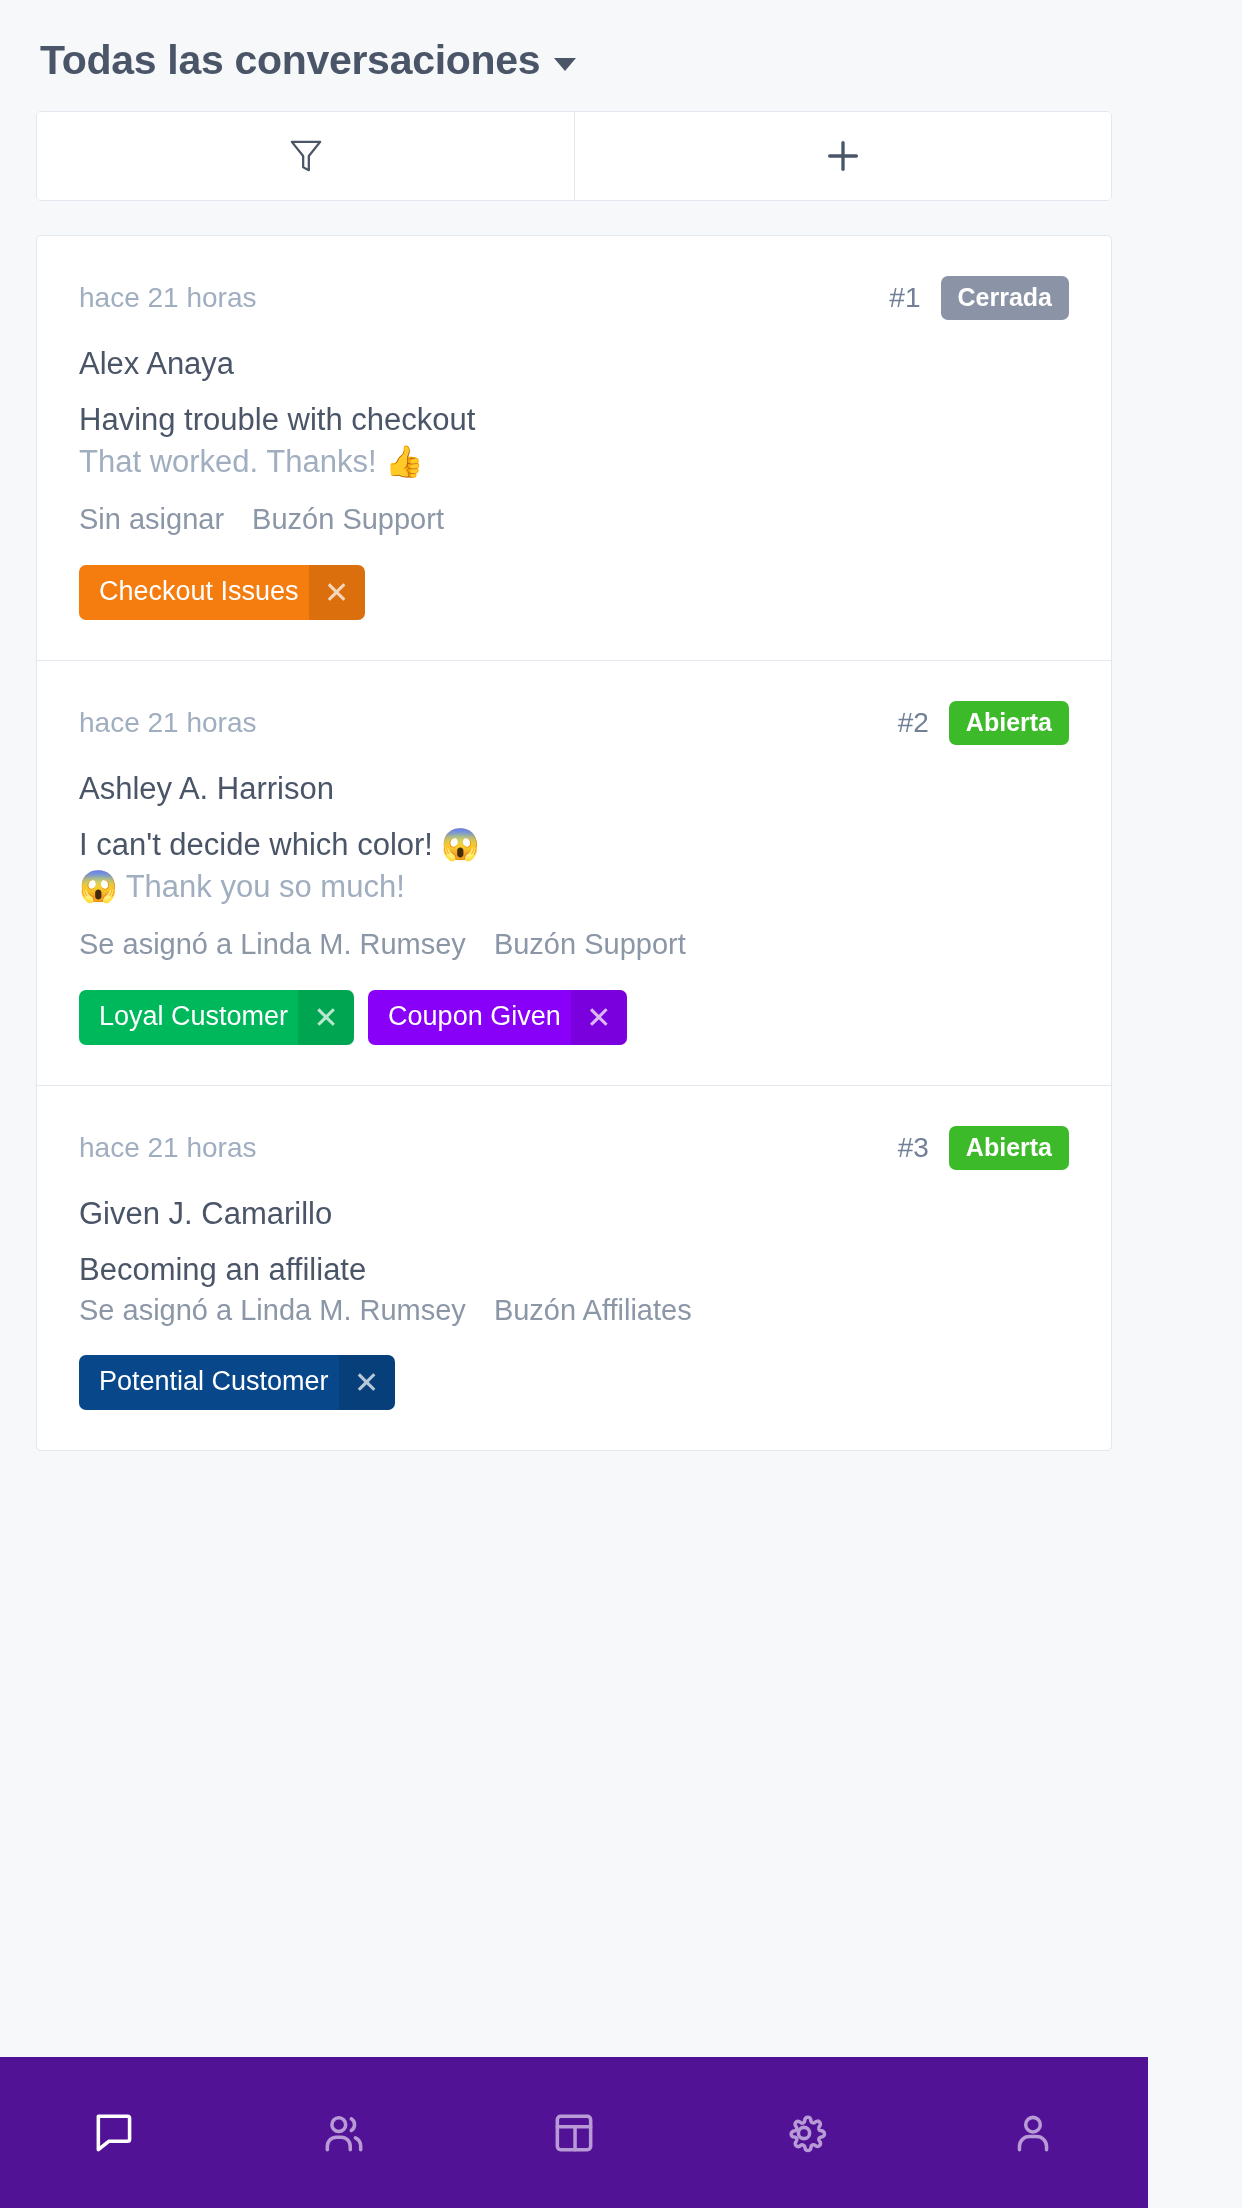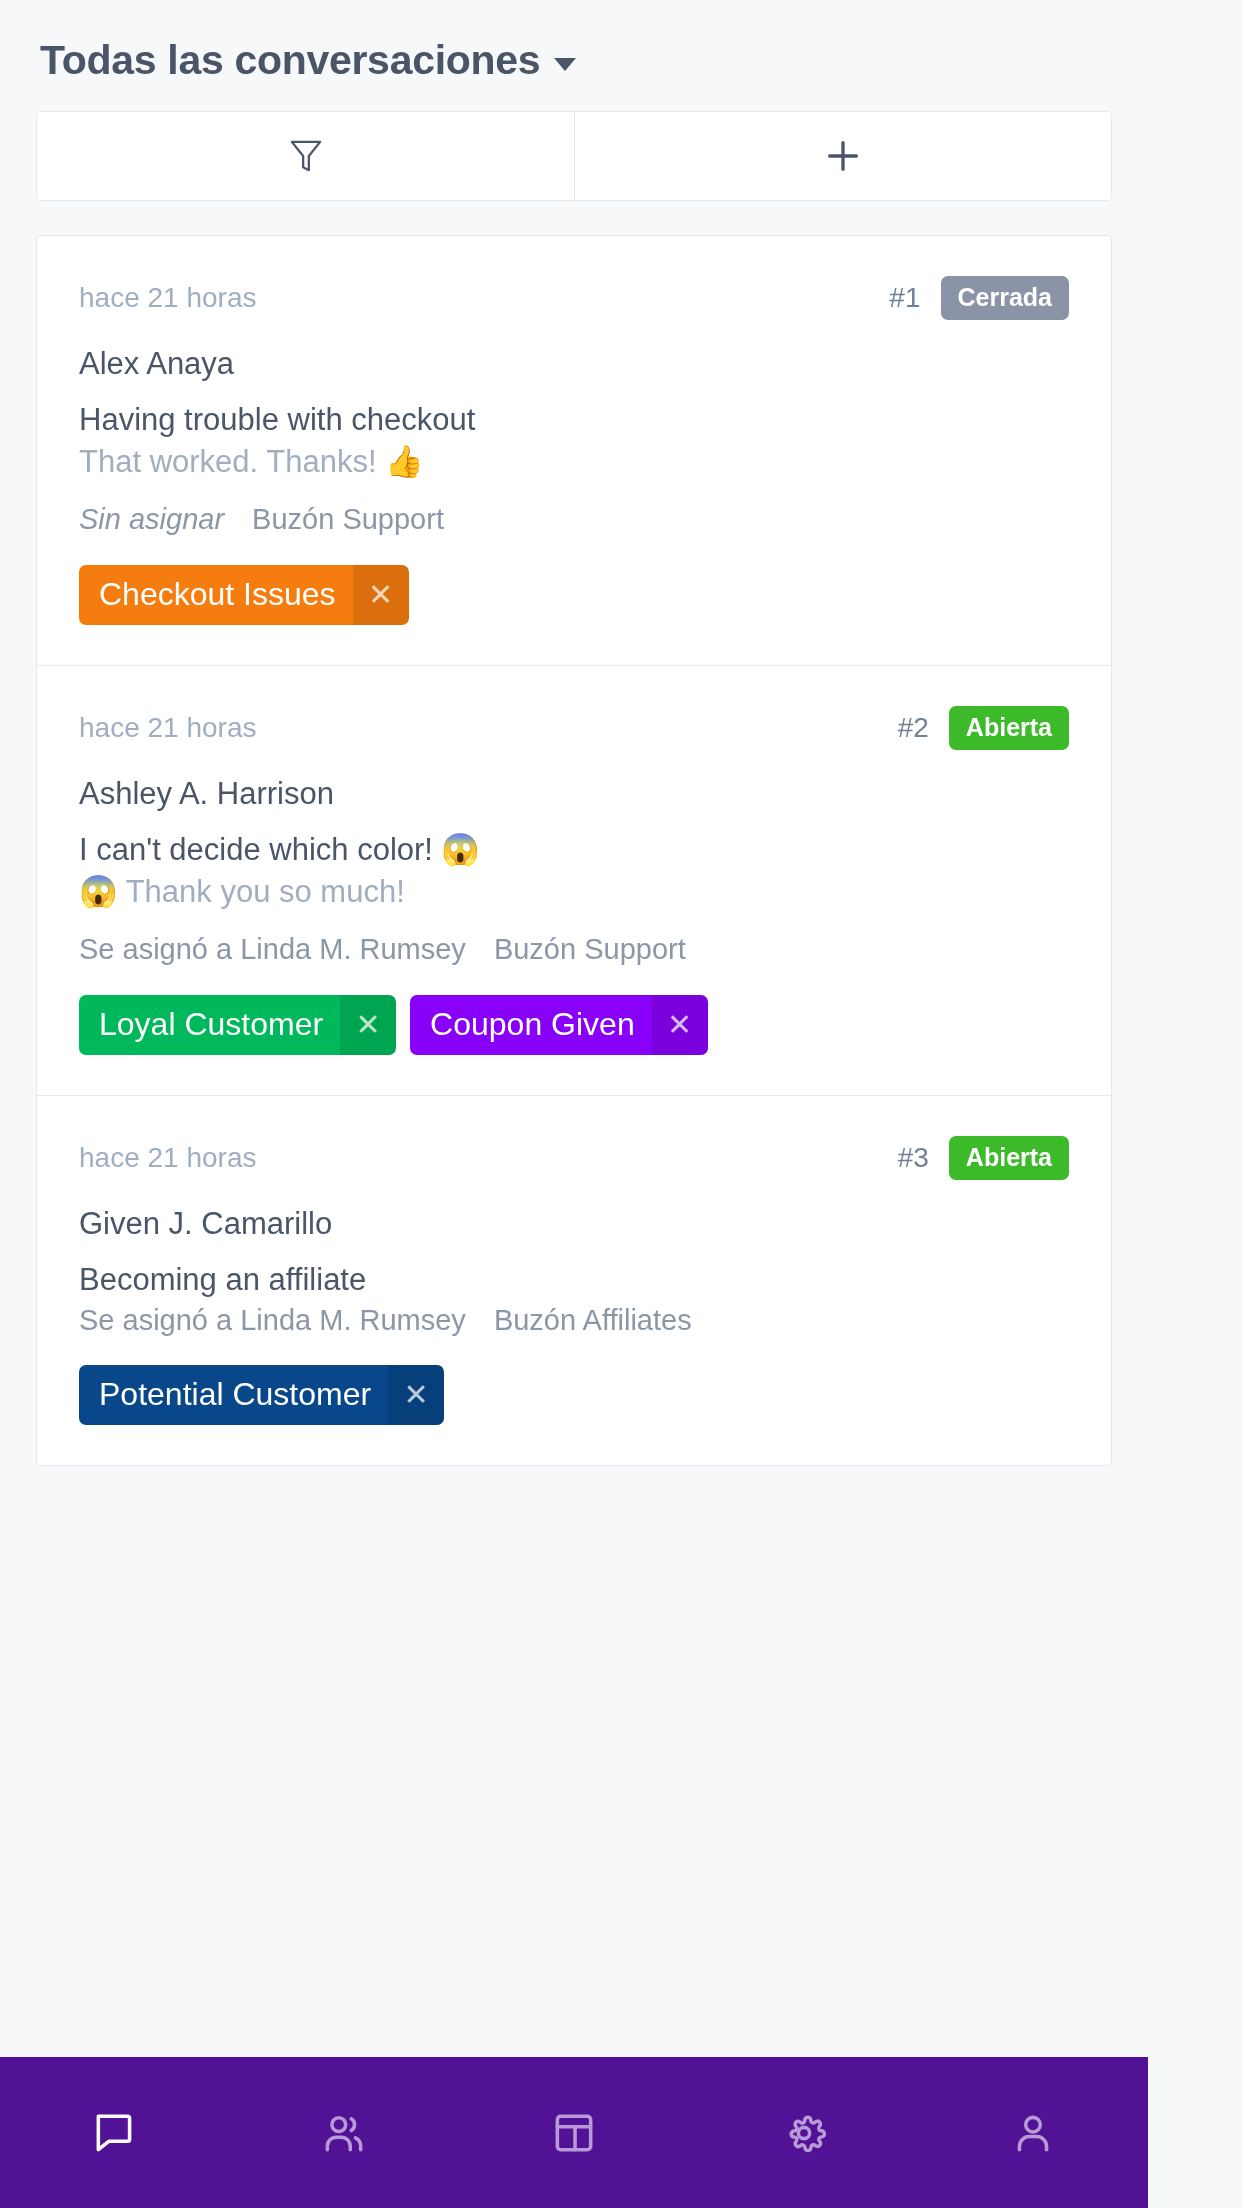--- a/index.html
+++ b/index.html
@@ -142,38 +142,38 @@
 
   .conv-meta {
     display: flex;
     align-items: baseline;
     gap: 28px;
     font-size: 29px;
     color: #8b96a6;
     margin-bottom: 28px;
     line-height: 1.2;
   }
-  .meta-unassigned { font-style: italic; }
+  .meta-unassigned { }
 
   .tag-row {
     display: flex;
     flex-wrap: wrap;
     gap: 14px;
   }
   .tag {
     display: inline-flex;
     align-items: stretch;
     border-radius: 7px;
     overflow: hidden;
     color: #ffffff;
     cursor: pointer;
   }
   .tag-label {
-    font-size: 32px;
-    padding: 13px 17px 15px 20px;
+    font-size: 27px;
+    padding: 13px 10px 15px 20px;
     line-height: 1;
     white-space: nowrap;
   }
   .tag-close {
     display: flex;
     align-items: center;
     justify-content: center;
     width: 56px;
     background: rgba(0,0,0,0.10);
     font-size: 30px;

